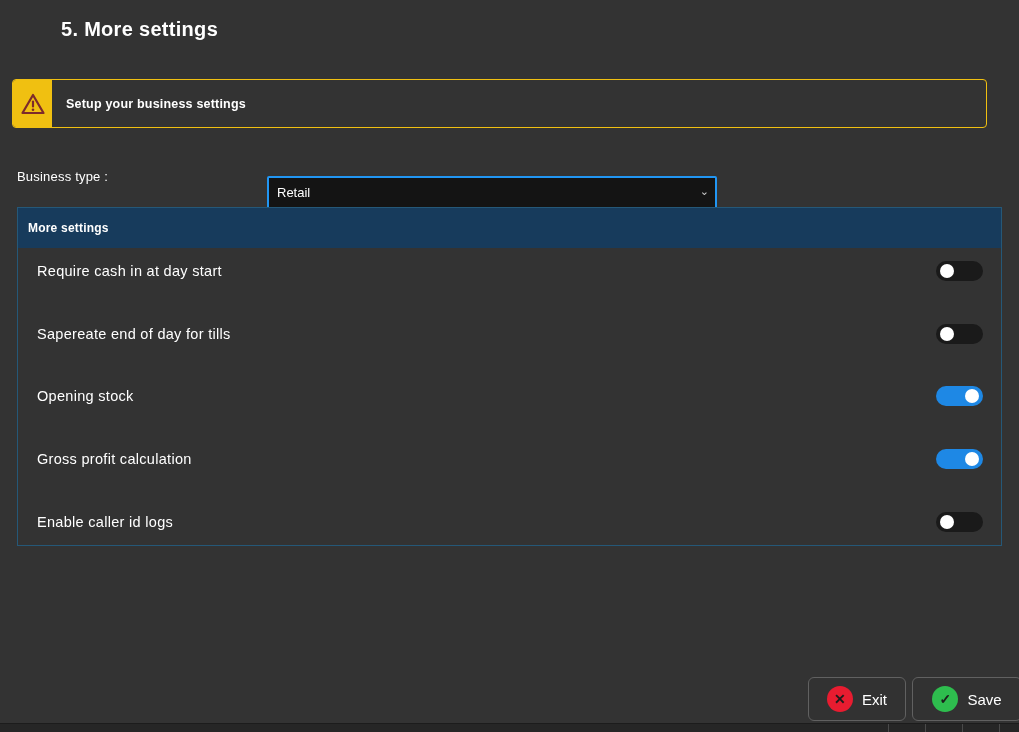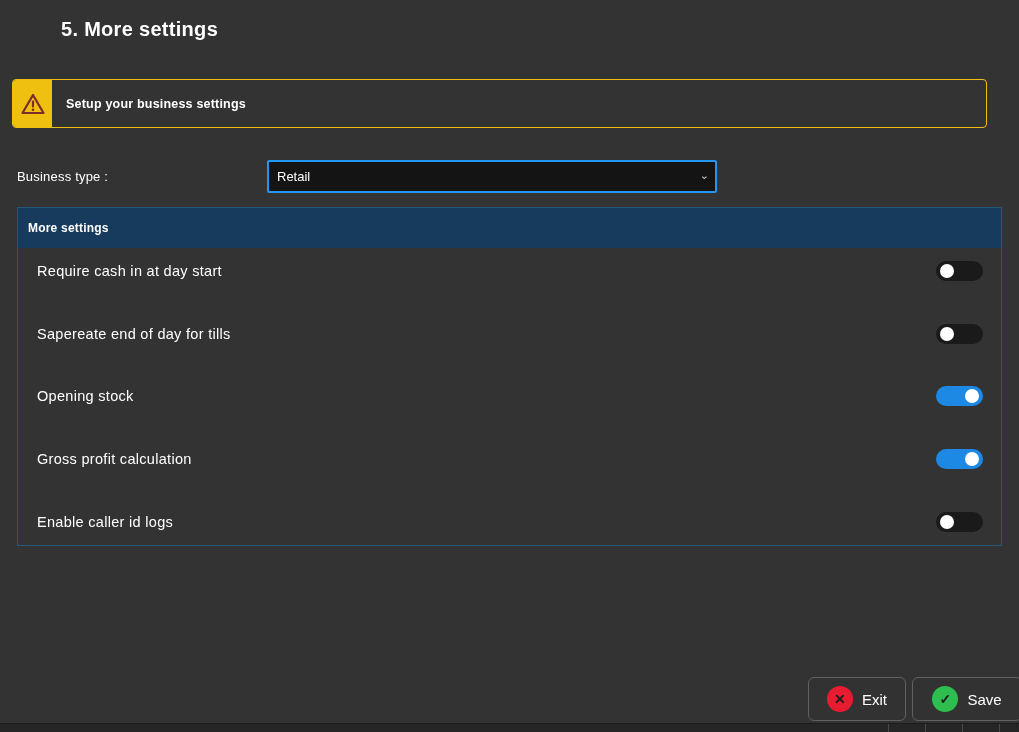--- a/index.html
+++ b/index.html
@@ -21,21 +21,21 @@
     display:flex;align-items:center;box-sizing:border-box;background:transparent;
   }
   .banner-iconbox{
     width:39px;height:100%;background:var(--warning,#f0c011);
     border-radius:3px 0 0 3px;display:flex;align-items:center;justify-content:center;
     flex:0 0 39px;
   }
   .banner-text{font-size:12.5px;font-weight:700;margin-left:14px;letter-spacing:.2px;}
   
   .biz-label{position:absolute;left:17px;top:169px;font-size:13px;color:#fff;letter-spacing:.2px;}
-  .select-wrap{position:absolute;left:267px;top:160px;width:450px;height:33px;}
+  .select-wrap{position:absolute;left:267px;top:176px;width:450px;height:33px;}
   .select-wrap select{
     width:100%;height:100%;box-sizing:border-box;
     background:#141414;color:#fff;
     border:2px solid var(--accent,#2196f3);border-radius:2px;
     font-family:"Liberation Sans",sans-serif;font-size:13px;padding:0 24px 0 8px;
     -webkit-appearance:none;appearance:none;outline:none;
   }
   .select-wrap .chev{
     position:absolute;right:8px;top:50%;transform:translateY(-58%);
     color:#cfcfcf;font-size:11px;pointer-events:none;

